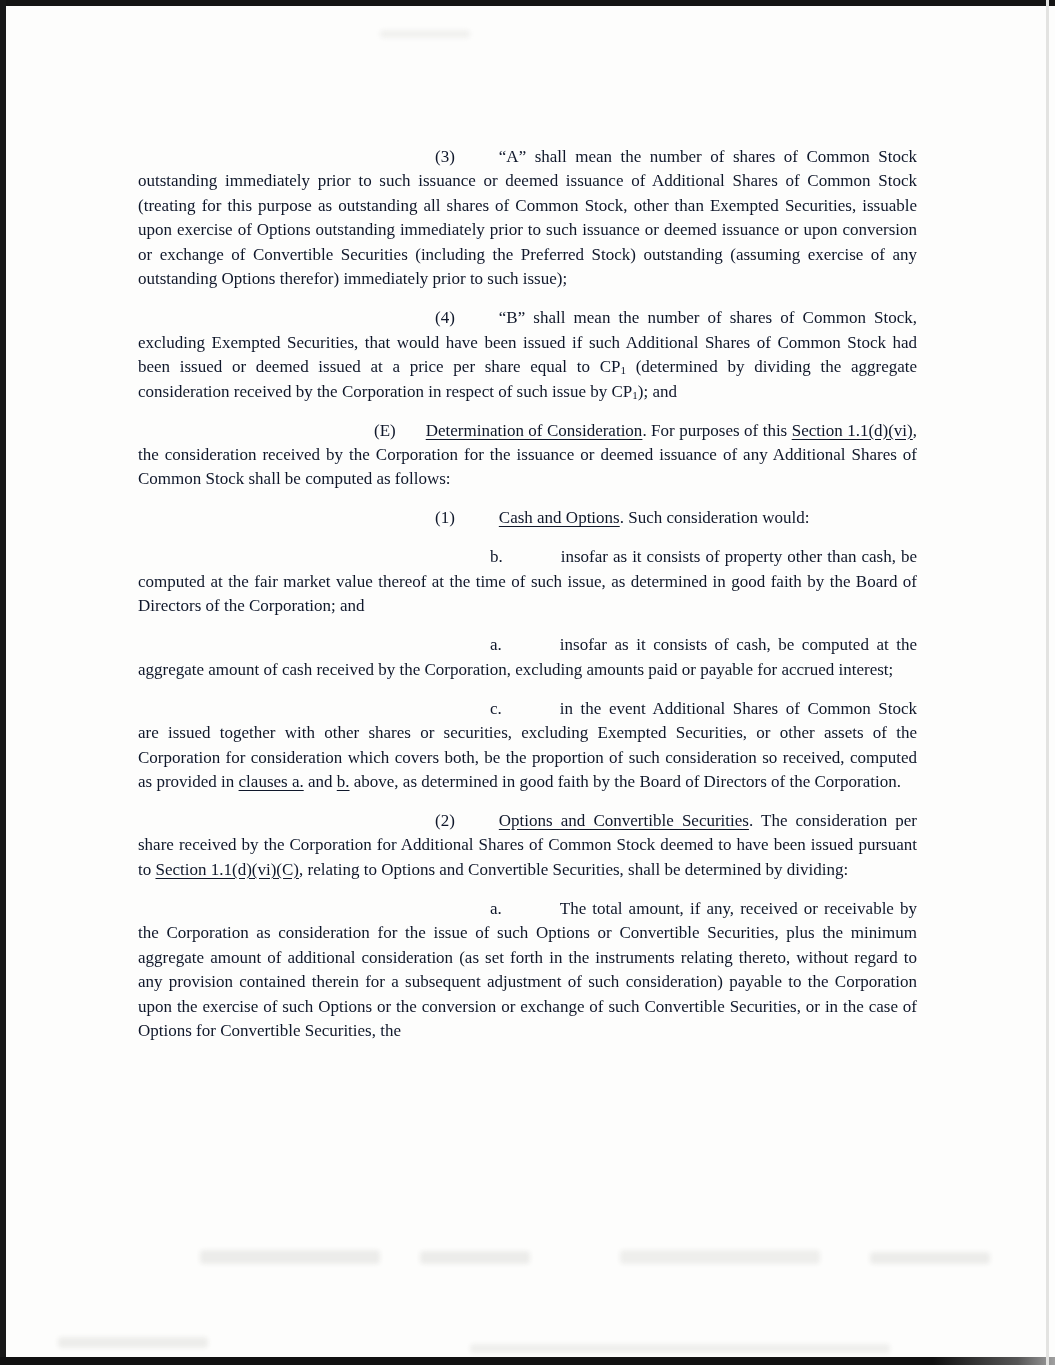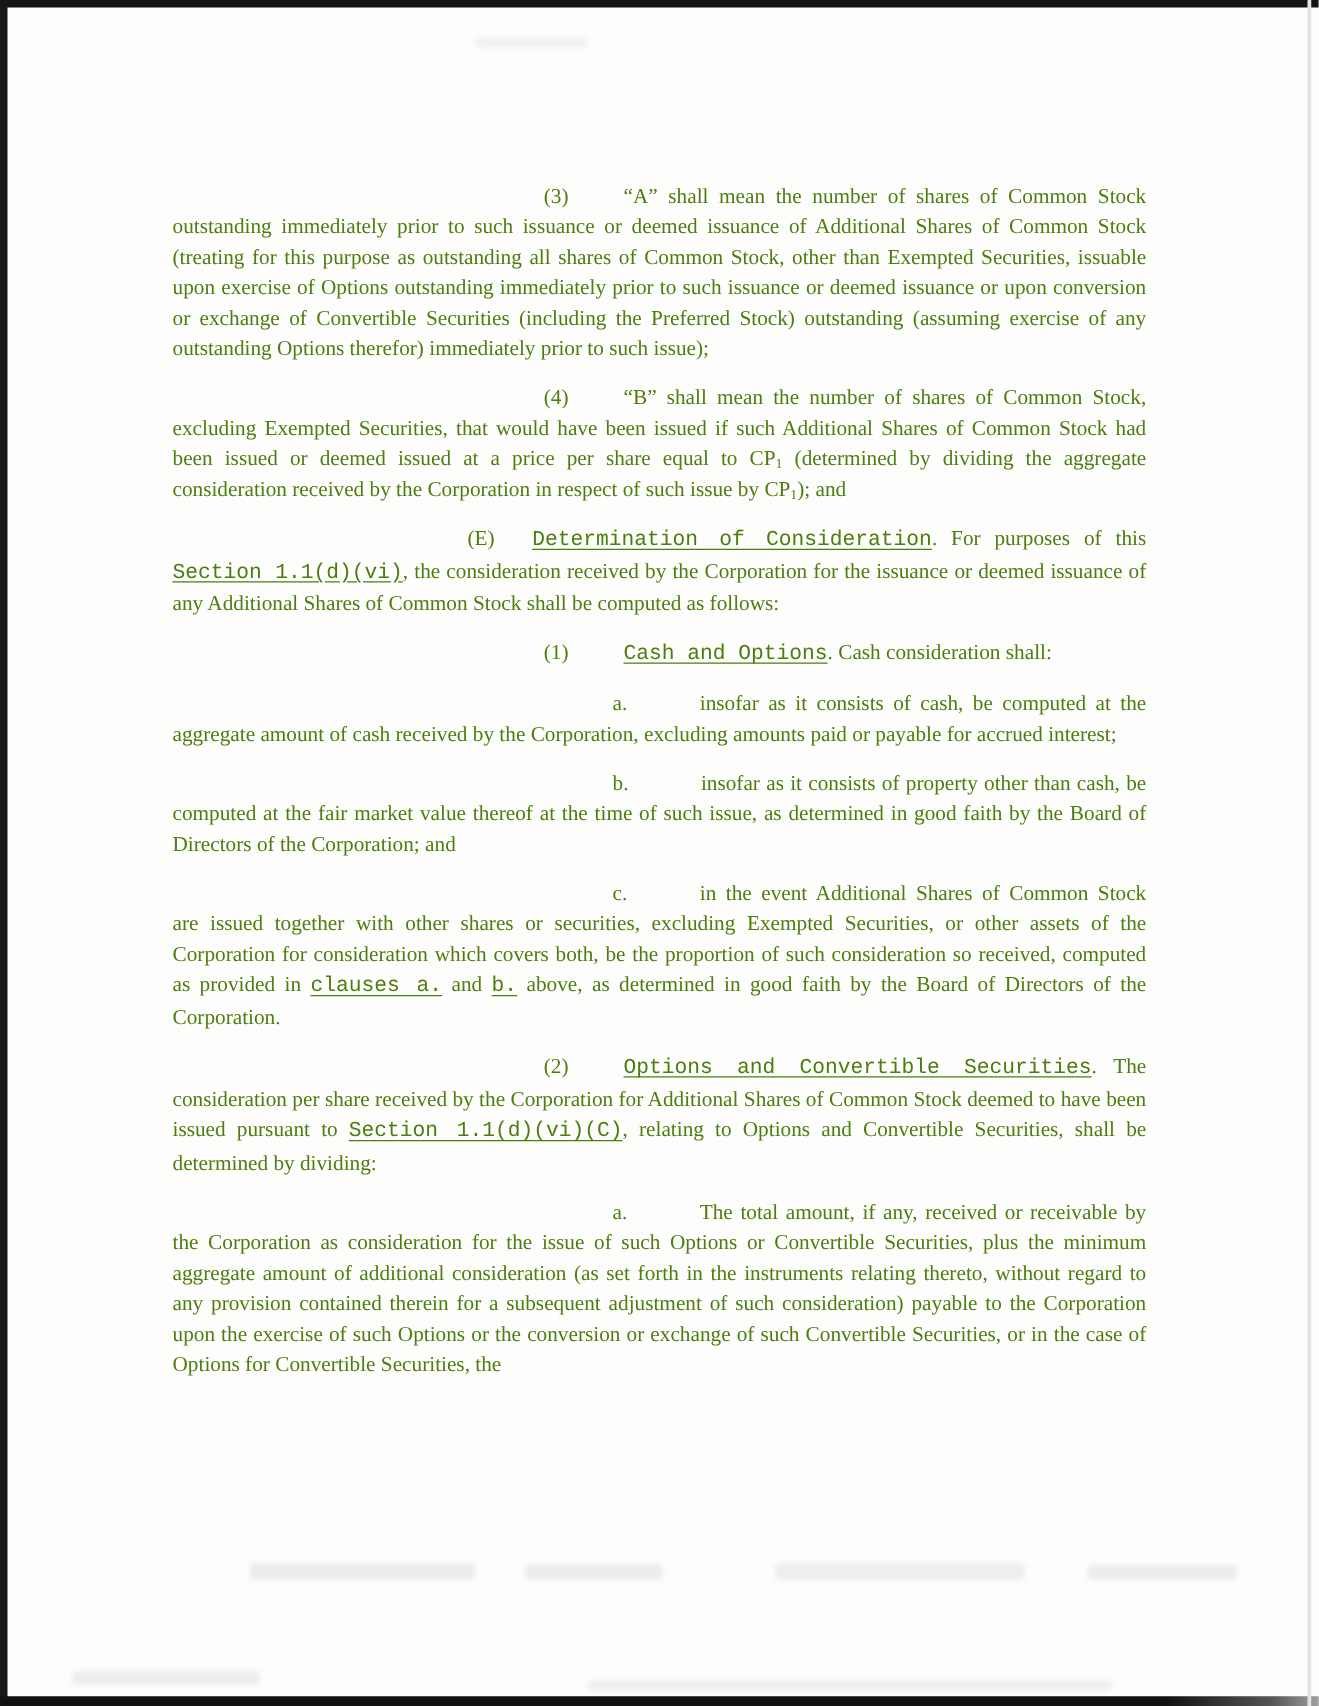--- a/index.html
+++ b/index.html
@@ -19,34 +19,34 @@
   .border-left   { position: absolute; left: 0; top: 0; width: 6px; height: 1365px; background: #181818; }
   .border-bottom { position: absolute; left: 0; top: 1357px; width: 1060px; height: 8px;
                    background: linear-gradient(to right, #111 0%, #111 88%, #555 96%, #aaa 100%); }
   .border-right-faint { position: absolute; left: 1046px; top: 0; width: 3px; height: 1365px; background: #e3e3e1; }
 
   
   .content {
     position: absolute;
     left: 138px; top: 145px;
     width: 779px;
-    color: #4d7c0f;
+    color: #0f172a;
     font-size: 17px;
     line-height: 24.45px;
     text-align: justify;
   }
   p.para { margin: 0 0 14.5px 0; }
   .ind-n { text-indent: 297px; }
   .ind-e { text-indent: 236px; }
   .ind-a { text-indent: 352px; }
   .tab   { display: inline-block; }
   .sp-n  { width: 44px; }
   .sp-e  { width: 30px; }
   .sp-a  { width: 58px; }
-  .u     { text-decoration: underline; text-underline-offset: 3px; font-family: Liberation Mono, monospace; }
+  .u     { text-decoration: underline; text-underline-offset: 3px; }
   .sub   { font-size: 11px; line-height: 0; position: relative; top: 2px; }
 
   
   .smudge { position: absolute; background: #ececea; border-radius: 4px; filter: blur(2px); }
   .sm1 { left: 200px; top: 1250px; width: 180px; height: 14px; }
   .sm2 { left: 420px; top: 1251px; width: 110px; height: 13px; }
   .sm3 { left: 620px; top: 1250px; width: 200px; height: 14px; background:#eeeeec; }
   .sm4 { left: 870px; top: 1252px; width: 120px; height: 12px; }
   .sm5 { left: 58px;  top: 1337px; width: 150px; height: 11px; background:#ededeb; }
   .sm6 { left: 470px; top: 1344px; width: 420px; height: 9px;  background:#efefed; }
@@ -66,25 +66,25 @@
 
   <div class="content">
 
     <p class="para ind-n"><span class="pnum">(3)</span><span class="tab sp-n"></span><span class="pbody"><span>“A” shall mean the number of shares of Common Stock outstanding immediately prior to such issuance or deemed issuance of Additional Shares of Common Stock (treating for this purpose as outstanding all shares of Common Stock, other than Exempted Securities, issuable upon exercise of Options outstanding immediately prior to such issuance or deemed issuance or upon conversion or exchange of Convertible Securities (including the Preferred Stock) outstanding (assuming exercise of any outstanding Options therefor) immediately prior to such issue);</span></span></p>
 
     <p class="para ind-n"><span class="pnum">(4)</span><span class="tab sp-n"></span><span class="pbody"><span>“B” shall mean the number of shares of Common Stock, excluding Exempted Securities, that would have been issued if such Additional Shares of Common Stock had been issued or deemed issued at a price per share equal to CP</span><span class="sub">1</span><span> (determined by dividing the aggregate consideration received by the Corporation in respect of such issue by CP</span><span class="sub">1</span><span>); and</span></span></p>
 
 
     <p class="para ind-e"><span class="pnum">(E)</span><span class="tab sp-e"></span><span class="pbody"><span class="u">Determination of Consideration</span><span>. For purposes of this </span><span class="u">Section 1.1(d)(vi)</span><span>, the consideration received by the Corporation for the issuance or deemed issuance of any Additional Shares of Common Stock shall be computed as follows:</span></span></p>
 
-    <p class="para ind-n"><span class="pnum">(1)</span><span class="tab sp-n"></span><span class="pbody"><span class="u">Cash and Options</span><span>. Cash consideration shall:</span></span></p>
+    <p class="para ind-n"><span class="pnum">(1)</span><span class="tab sp-n"></span><span class="pbody"><span class="u">Cash and Options</span><span>. Such consideration would:</span></span></p>
+
+    <p class="para ind-a"><span class="pnum">b.</span><span class="tab sp-a"></span><span class="pbody"><span>insofar as it consists of property other than cash, be computed at the fair market value thereof at the time of such issue, as determined in good faith by the Board of Directors of the Corporation; and</span></span></p>
 
     <p class="para ind-a"><span class="pnum">a.</span><span class="tab sp-a"></span><span class="pbody"><span>insofar as it consists of cash, be computed at the aggregate amount of cash received by the Corporation, excluding amounts paid or payable for accrued interest;</span></span></p>
-
-    <p class="para ind-a"><span class="pnum">b.</span><span class="tab sp-a"></span><span class="pbody"><span>insofar as it consists of property other than cash, be computed at the fair market value thereof at the time of such issue, as determined in good faith by the Board of Directors of the Corporation; and</span></span></p>
 
     <p class="para ind-a"><span class="pnum">c.</span><span class="tab sp-a"></span><span class="pbody"><span>in the event Additional Shares of Common Stock are issued together with other shares or securities, excluding Exempted Securities, or other assets of the Corporation for consideration which covers both, be the proportion of such consideration so received, computed as provided in </span><span class="u">clauses a.</span><span> and </span><span class="u">b.</span><span> above, as determined in good faith by the Board of Directors of the Corporation.</span></span></p>
 
     <p class="para ind-n"><span class="pnum">(2)</span><span class="tab sp-n"></span><span class="pbody"><span class="u">Options and Convertible Securities</span><span>. The consideration per share received by the Corporation for Additional Shares of Common Stock deemed to have been issued pursuant to </span><span class="u">Section 1.1(d)(vi)(C)</span><span>, relating to Options and Convertible Securities, shall be determined by dividing:</span></span></p>
 
     <p class="para ind-a"><span class="pnum">a.</span><span class="tab sp-a"></span><span class="pbody"><span>The total amount, if any, received or receivable by the Corporation as consideration for the issue of such Options or Convertible Securities, plus the minimum aggregate amount of additional consideration (as set forth in the instruments relating thereto, without regard to any provision contained therein for a subsequent adjustment of such consideration) payable to the Corporation upon the exercise of such Options or the conversion or exchange of such Convertible Securities, or in the case of Options for Convertible Securities, the</span></span></p>
 
   </div>
 
   <div class="smudge sm1"></div>

